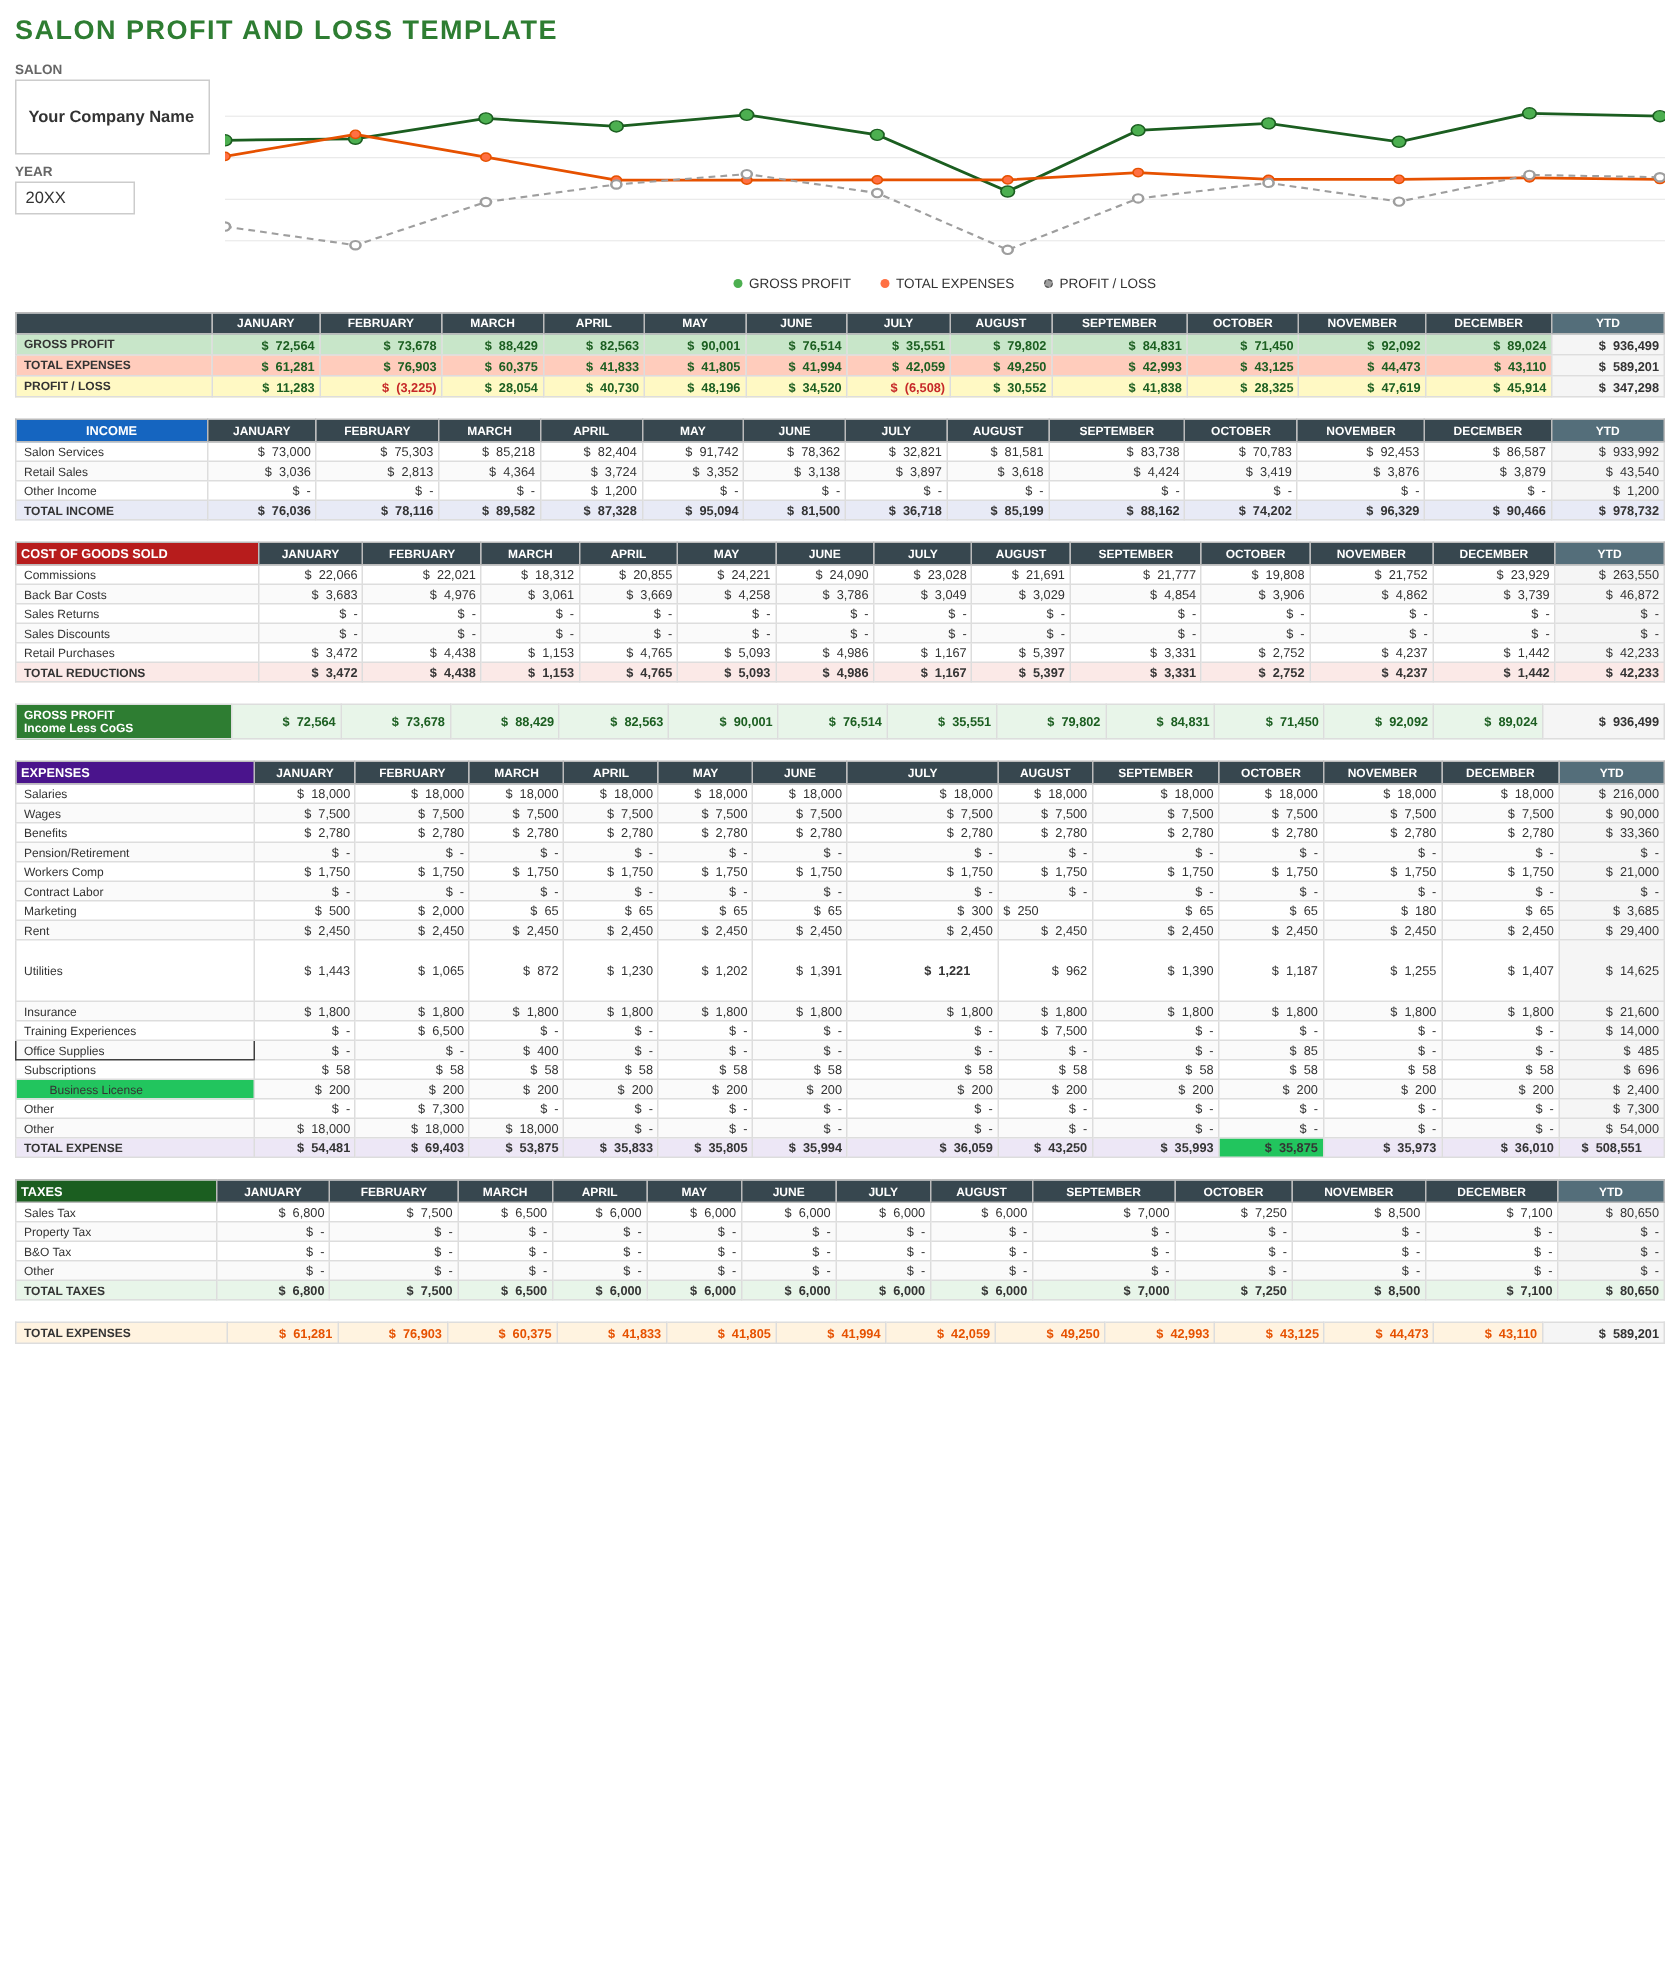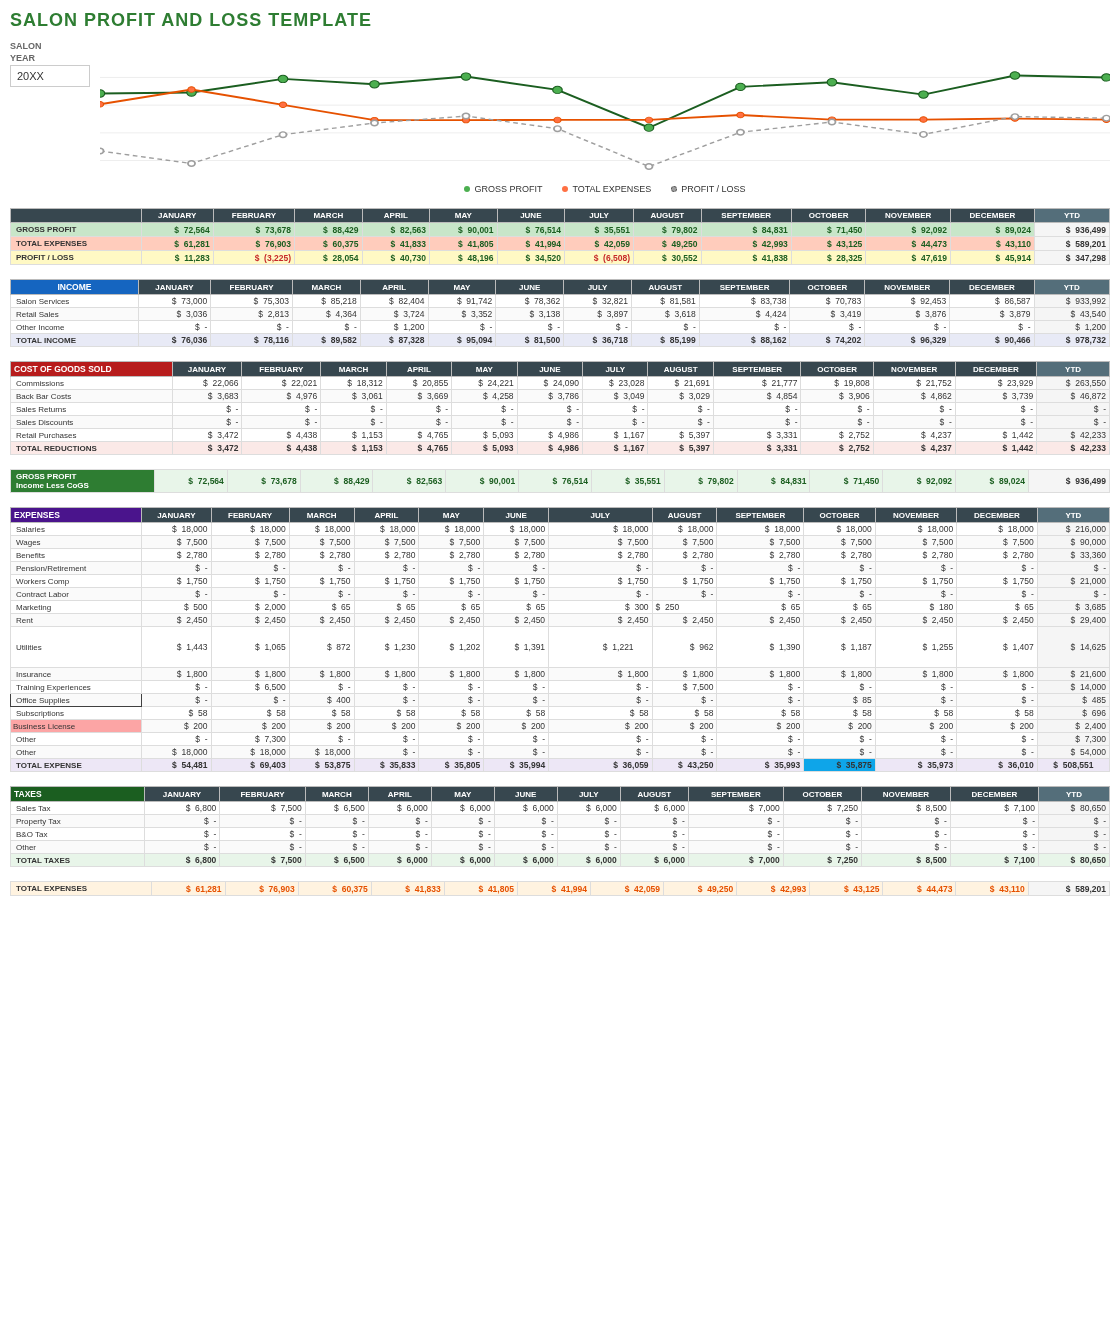--- a/index.html
+++ b/index.html
@@ -38,20 +38,21 @@
     .ytd-header { background: #546e7a; color: #fff; text-align: center; border: 1px solid #546e7a; font-size: 8px; font-weight: bold; }
   </style>
 </head>
 <body>
 
 <h1>SALON PROFIT AND LOSS TEMPLATE</h1>
 
 <div style="display:flex; gap:10px; margin-bottom:6px;">
   <div>
     <div class="section-label">SALON</div>
+    <div class="company-box">Your Company Name</div>
     <div class="section-label">YEAR</div>
     <div class="year-box">20XX</div>
   </div>
   <div style="flex:1; padding-top:18px;">
     <div class="chart-area">
       <svg class="chart" viewBox="0 0 850 130" preserveAspectRatio="none">
 
         <line x1="0" y1="110" x2="850" y2="110" stroke="#ddd" stroke-width="0.5"></line>
         <line x1="0" y1="80" x2="850" y2="80" stroke="#ddd" stroke-width="0.5"></line>
         <line x1="0" y1="50" x2="850" y2="50" stroke="#ddd" stroke-width="0.5"></line>
@@ -612,21 +613,21 @@
       <td class="num" style="text-align:right; border:1px solid #ddd; padding:1px 3px; font-weight:normal; background:#f5f5f5;">$ &nbsp;29,400</td>
     </tr>
         <tr>
       <td class="lbl" style="text-align:left; border:1px solid #ddd; padding:1px 5px; font-weight:normal; background:#fff;">Utilities</td>
       <td class="num" style="text-align:right; border:1px solid #ddd; padding:1px 3px; font-weight:normal; background:#fff; color:#333;">$ &nbsp;1,443</td>
           <td class="num" style="text-align:right; border:1px solid #ddd; padding:1px 3px; font-weight:normal; background:#fff; color:#333;">$ &nbsp;1,065</td>
           <td class="num" style="text-align:right; border:1px solid #ddd; padding:15px 3px; font-weight:normal; background:#fff; color:#333;">$ &nbsp;872</td>
           <td class="num" style="text-align:right; border:1px solid #ddd; padding:1px 3px; font-weight:normal; background:#fff; color:#333;">$ &nbsp;1,230</td>
           <td class="num" style="text-align:right; border:1px solid #ddd; padding:1px 3px; font-weight:normal; background:#fff; color:#333;">$ &nbsp;1,202</td>
           <td class="num" style="text-align:right; border:1px solid #ddd; padding:1px 3px; font-weight:normal; background:#fff; color:#333;">$ &nbsp;1,391</td>
-          <td class="num" style="text-align:right; border:1px solid #ddd; padding:1px 18px; font-weight:normal; background:#fff; color:#333;">$ &nbsp;1,221</td>
+          <td class="num" style="text-align:right; border:1px solid #ddd; padding:1px 18px; font-weight:bold; background:#fff; color:#333;">$ &nbsp;1,221</td>
           <td class="num" style="text-align:right; border:1px solid #ddd; padding:1px 3px; font-weight:normal; background:#fff; color:#333;">$ &nbsp;962</td>
           <td class="num" style="text-align:right; border:1px solid #ddd; padding:1px 3px; font-weight:normal; background:#fff; color:#333;">$ &nbsp;1,390</td>
           <td class="num" style="text-align:right; border:1px solid #ddd; padding:1px 3px; font-weight:normal; background:#fff; color:#333;">$ &nbsp;1,187</td>
           <td class="num" style="text-align:right; border:1px solid #ddd; padding:1px 3px; font-weight:normal; background:#fff; color:#333;">$ &nbsp;1,255</td>
           <td class="num" style="text-align:right; border:1px solid #ddd; padding:1px 3px; font-weight:normal; background:#fff; color:#333;">$ &nbsp;1,407</td>
       <td class="num" style="text-align:right; border:1px solid #ddd; padding:1px 3px; font-weight:normal; background:#f5f5f5;">$ &nbsp;14,625</td>
     </tr>
         <tr>
       <td class="lbl" style="text-align:left; border:1px solid #ddd; padding:1px 5px; font-weight:normal; background:#fafafa;">Insurance</td>
       <td class="num" style="text-align:right; border:1px solid #ddd; padding:1px 3px; font-weight:normal; background:#fafafa; color:#333;">$ &nbsp;1,800</td>
@@ -685,21 +686,21 @@
           <td class="num" style="text-align:right; border:1px solid #ddd; padding:1px 3px; font-weight:normal; background:#fff; color:#333;">$ &nbsp;58</td>
           <td class="num" style="text-align:right; border:1px solid #ddd; padding:1px 3px; font-weight:normal; background:#fff; color:#333;">$ &nbsp;58</td>
           <td class="num" style="text-align:right; border:1px solid #ddd; padding:1px 3px; font-weight:normal; background:#fff; color:#333;">$ &nbsp;58</td>
           <td class="num" style="text-align:right; border:1px solid #ddd; padding:1px 3px; font-weight:normal; background:#fff; color:#333;">$ &nbsp;58</td>
           <td class="num" style="text-align:right; border:1px solid #ddd; padding:1px 3px; font-weight:normal; background:#fff; color:#333;">$ &nbsp;58</td>
           <td class="num" style="text-align:right; border:1px solid #ddd; padding:1px 3px; font-weight:normal; background:#fff; color:#333;">$ &nbsp;58</td>
           <td class="num" style="text-align:right; border:1px solid #ddd; padding:1px 3px; font-weight:normal; background:#fff; color:#333;">$ &nbsp;58</td>
       <td class="num" style="text-align:right; border:1px solid #ddd; padding:1px 3px; font-weight:normal; background:#f5f5f5;">$ &nbsp;696</td>
     </tr>
         <tr>
-      <td class="lbl" style="text-align:left; border:1px solid #ddd; padding:1px 2px; font-weight:normal; background:#fca5a5;">Business License</td>
+      <td class="lbl" style="text-align:left; border:1px solid #ddd; padding:1px 22px; font-weight:normal; background:#22c55e;">Business License</td>
       <td class="num" style="text-align:right; border:1px solid #ddd; padding:1px 3px; font-weight:normal; background:#fafafa; color:#333;">$ &nbsp;200</td>
           <td class="num" style="text-align:right; border:1px solid #ddd; padding:1px 3px; font-weight:normal; background:#fafafa; color:#333;">$ &nbsp;200</td>
           <td class="num" style="text-align:right; border:1px solid #ddd; padding:1px 3px; font-weight:normal; background:#fafafa; color:#333;">$ &nbsp;200</td>
           <td class="num" style="text-align:right; border:1px solid #ddd; padding:1px 3px; font-weight:normal; background:#fafafa; color:#333;">$ &nbsp;200</td>
           <td class="num" style="text-align:right; border:1px solid #ddd; padding:1px 3px; font-weight:normal; background:#fafafa; color:#333;">$ &nbsp;200</td>
           <td class="num" style="text-align:right; border:1px solid #ddd; padding:1px 3px; font-weight:normal; background:#fafafa; color:#333;">$ &nbsp;200</td>
           <td class="num" style="text-align:right; border:1px solid #ddd; padding:1px 3px; font-weight:normal; background:#fafafa; color:#333;">$ &nbsp;200</td>
           <td class="num" style="text-align:right; border:1px solid #ddd; padding:1px 3px; font-weight:normal; background:#fafafa; color:#333;">$ &nbsp;200</td>
           <td class="num" style="text-align:right; border:1px solid #ddd; padding:1px 3px; font-weight:normal; background:#fafafa; color:#333;">$ &nbsp;200</td>
           <td class="num" style="text-align:right; border:1px solid #ddd; padding:1px 3px; font-weight:normal; background:#fafafa; color:#333;">$ &nbsp;200</td>
@@ -743,21 +744,21 @@
       <td class="lbl" style="text-align:left; border:1px solid #ddd; padding:1px 5px; font-weight:bold; background:#ede7f6;">TOTAL EXPENSE</td>
       <td class="num" style="text-align:right; border:1px solid #ddd; padding:1px 3px; font-weight:bold; background:#ede7f6; color:#333;">$ &nbsp;54,481</td>
           <td class="num" style="text-align:right; border:1px solid #ddd; padding:1px 3px; font-weight:bold; background:#ede7f6; color:#333;">$ &nbsp;69,403</td>
           <td class="num" style="text-align:right; border:1px solid #ddd; padding:1px 3px; font-weight:bold; background:#ede7f6; color:#333;">$ &nbsp;53,875</td>
           <td class="num" style="text-align:right; border:1px solid #ddd; padding:1px 3px; font-weight:bold; background:#ede7f6; color:#333;">$ &nbsp;35,833</td>
           <td class="num" style="text-align:right; border:1px solid #ddd; padding:1px 3px; font-weight:bold; background:#ede7f6; color:#333;">$ &nbsp;35,805</td>
           <td class="num" style="text-align:right; border:1px solid #ddd; padding:1px 3px; font-weight:bold; background:#ede7f6; color:#333;">$ &nbsp;35,994</td>
           <td class="num" style="text-align:right; border:1px solid #ddd; padding:1px 3px; font-weight:bold; background:#ede7f6; color:#333;">$ &nbsp;36,059</td>
           <td class="num" style="text-align:right; border:1px solid #ddd; padding:1px 3px; font-weight:bold; background:#ede7f6; color:#333;">$ &nbsp;43,250</td>
           <td class="num" style="text-align:right; border:1px solid #ddd; padding:1px 3px; font-weight:bold; background:#ede7f6; color:#333;">$ &nbsp;35,993</td>
-          <td class="num" style="text-align:right; border:1px solid #ddd; padding:0 3px; font-weight:bold; background:#0ea5e9; color:#333;">$ &nbsp;35,875</td>
+          <td class="num" style="text-align:right; border:1px solid #ddd; padding:0 3px; font-weight:bold; background:#22c55e; color:#333;">$ &nbsp;35,875</td>
           <td class="num" style="text-align:right; border:1px solid #ddd; padding:1px 3px; font-weight:bold; background:#ede7f6; color:#333;">$ &nbsp;35,973</td>
           <td class="num" style="text-align:right; border:1px solid #ddd; padding:1px 3px; font-weight:bold; background:#ede7f6; color:#333;">$ &nbsp;36,010</td>
       <td class="num" style="text-align:center; border:1px solid #ddd; padding:1px 3px; font-weight:bold; background:#ede7f6;">$ &nbsp;508,551</td>
     </tr>
       </tbody>
   </table>
 </div>
 
 <div class="section-block">
   <table class="main-table">

